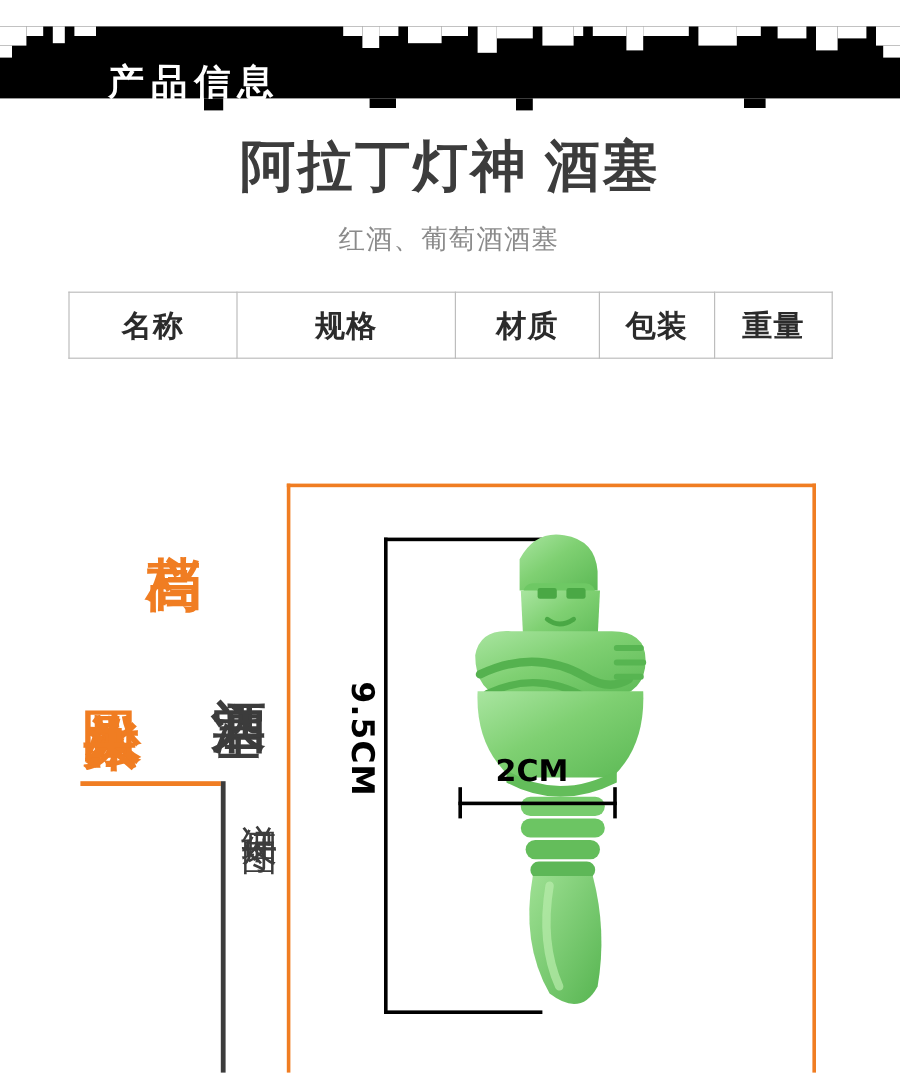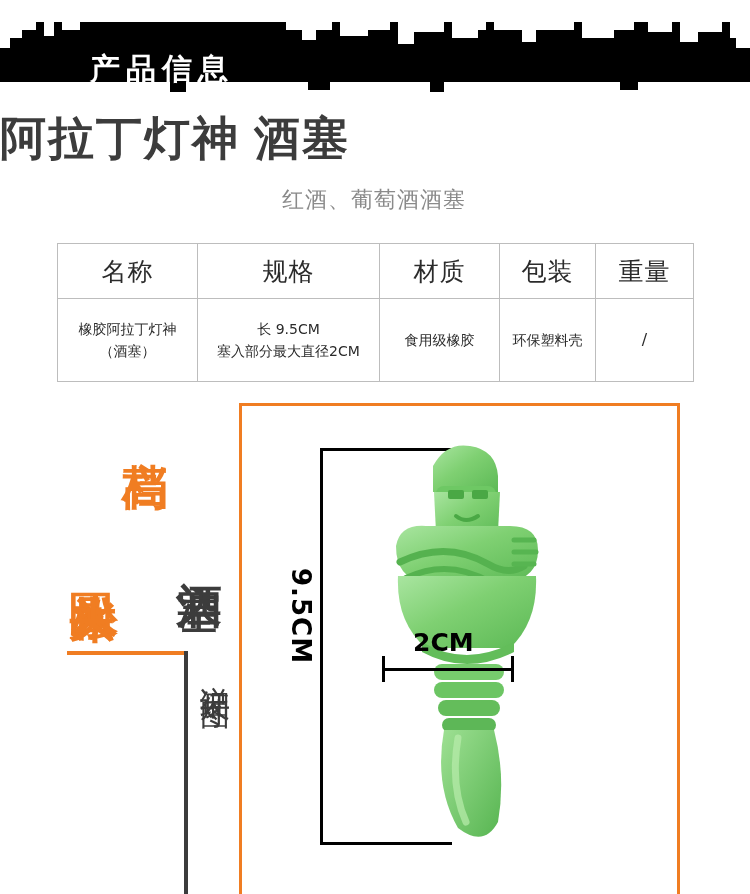--- a/index.html
+++ b/index.html
@@ -48,21 +48,21 @@
     font-weight: bold;
     line-height: 44px;
   }
 
   
   .main-title {
     position: absolute;
     left: 0;
     top: 108px;
     width: 750px;
-    text-align: left;
+    text-align: center;
     font-size: 46px;
     font-weight: bold;
     color: #3c3c3c;
     font-family: "DejaVu Sans", "Liberation Sans", sans-serif;
     letter-spacing: 2px;
   }
   .main-title .t1 { color: #3c3c3c; }
   .main-title .t2 { color: #3c3c3c; margin-left: 14px; }
 
   .sub-title {
@@ -88,21 +88,21 @@
   }
   .spec-table td {
     border: 1px solid #bdbdbd;
     text-align: center;
     color: #2b2b2b;
     font-family: "DejaVu Sans", "Liberation Sans", sans-serif;
   }
   .spec-table tr.head td {
     height: 55px;
     font-size: 25px;
-    font-weight: normal;
+    font-weight: bold;
     letter-spacing: 1px;
   }
   .spec-table tr.body td {
     height: 83px;
     font-size: 14px;
     line-height: 22px;
     padding: 4px 3px;
   }
   .spec-table tr.body td.weight { font-size: 16px; }
 
@@ -255,33 +255,20 @@
     <col style="width:98px">
   </colgroup>
   <tbody>
       <tr class="head">
     <td>名称</td>
     <td>规格</td>
     <td>材质</td>
     <td>包装</td>
     <td>重量</td>
   </tr>
-  <tr class="body">
-    <td>
-      <div>橡胶阿拉丁灯神</div>
-      <div>（酒塞）</div>
-    </td>
-    <td>
-      <div>长 9.5CM</div>
-      <div>塞入部分最大直径2CM</div>
-    </td>
-    <td>食用级橡胶</td>
-    <td>环保塑料壳</td>
-    <td class="weight">/</td>
-  </tr>
 </tbody>
   </table>
 
 <div class="vcap vcap-1">高档</div>
 <div class="vcap vcap-2">水松木</div>
 <div class="vcap vcap-3">酒塞</div>
 <div class="vcap" style="left:68px; top:556px; font-size:46px;">圆头</div>
 
 <div class="orange-rule"></div>
 <div class="black-vrule"></div>

